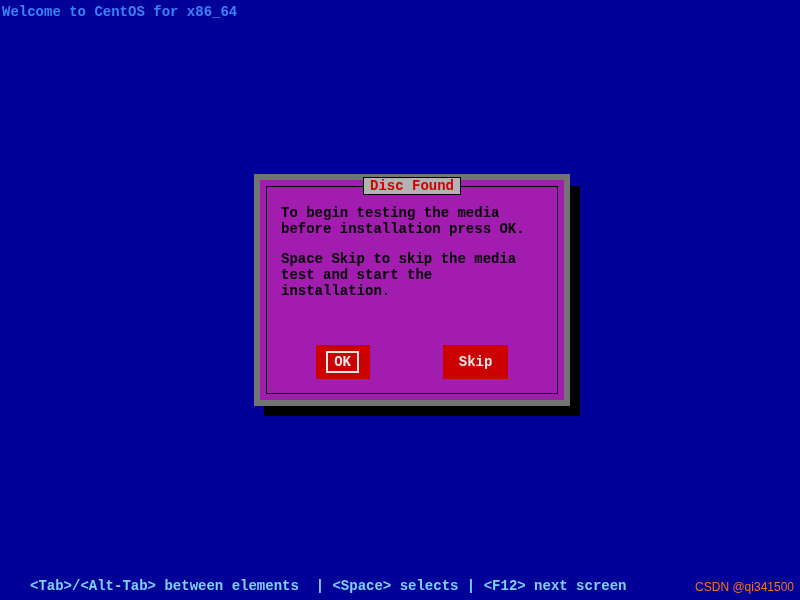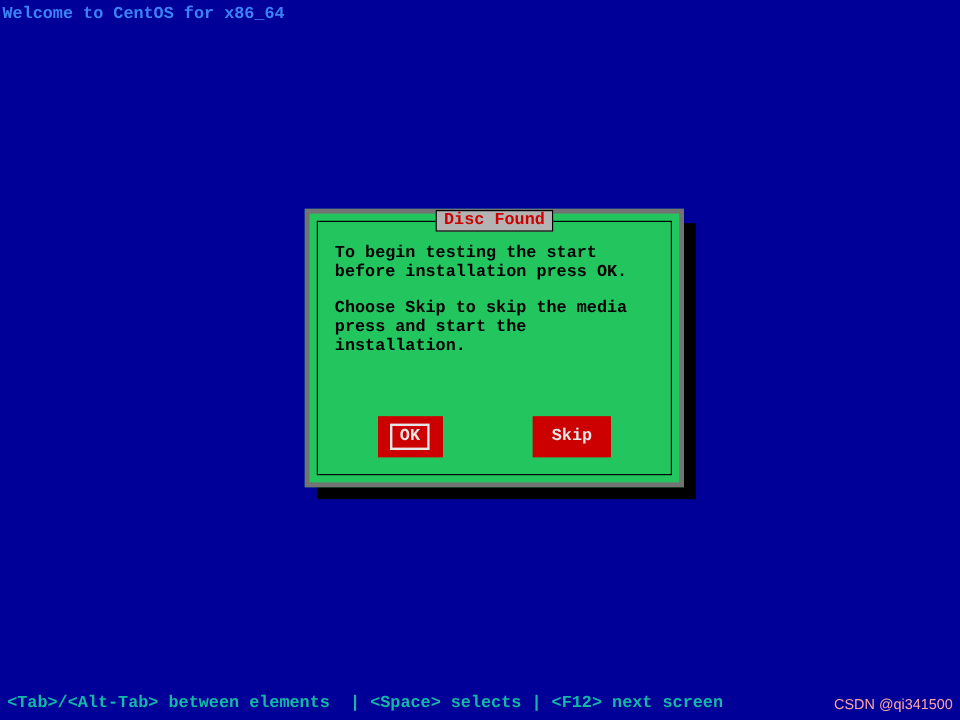--- a/index.html
+++ b/index.html
@@ -8,31 +8,31 @@
     height: 600px;
     background: #000099;
     font-family: "Courier New", monospace;
     font-size: 14px;
     font-weight: bold;
     color: #c0c0c0;
     overflow: hidden;
     position: relative;
   }
   .header { position: absolute; top: 4px; left: 2px; color: #3b82f6; white-space: pre; }
-  .footer-help { position: absolute; bottom: 6px; left: 6px; color: #14b8a6; white-space: pre; }
-  .watermark { position: absolute; bottom: 6px; right: 6px; color: #fca5a5; font-family: Arial, sans-serif; font-size: 12px; font-weight: normal; }
+  .footer-help { position: absolute; bottom: 6px; left: 30px; color: #7dd3fc; white-space: pre; }
+  .watermark { position: absolute; bottom: 6px; right: 6px; color: #f97316; font-family: Arial, sans-serif; font-size: 12px; font-weight: normal; }
   .dialog-shadow { position: absolute; left: 264px; top: 186px; width: 316px; height: 230px; background: #000; }
   .dialog {
     position: absolute;
     left: 254px;
     top: 174px;
     width: 316px;
     height: 232px;
-    background: #22c55e;
-    border: 4px solid #737373;
+    background: #a21caf;
+    border: 6px solid #737373;
     padding: 6px;
   }
   .dialog-inner { width: 100%; height: 100%; border: 1px solid #000; padding: 18px 14px 12px 14px; position: relative; }
   .dialog-title {
     position: absolute;
     top: -10px;
     left: 50%;
     transform: translateX(-50%);
     background: #b3b3b3;
     border: 1px solid #000;
@@ -73,23 +73,23 @@
 </style>
 </head>
 <body>
 
 <div class="header">Welcome to CentOS for x86_64</div>
 
 <div class="dialog-shadow"></div>
 <div class="dialog">
   <div class="dialog-inner">
     <div class="dialog-title"> Disc Found </div>
-    <div class="dialog-text">To begin testing the start before installation press OK.</div>
+    <div class="dialog-text">To begin testing the media before installation press OK.</div>
     <div style="height:14px"></div>
-    <div class="dialog-text">Choose Skip to skip the media press and start the installation.</div>
+    <div class="dialog-text">Space Skip to skip the media test and start the installation.</div>
     <div class="button-row">
       <div class="btn-shadow">
         <button class="btn selected">
           <span class="btn-label">OK</span>
         </button>
       </div>
       <div class="btn-shadow">
         <button class="btn">
           <span class="btn-label">Skip</span>
         </button>

